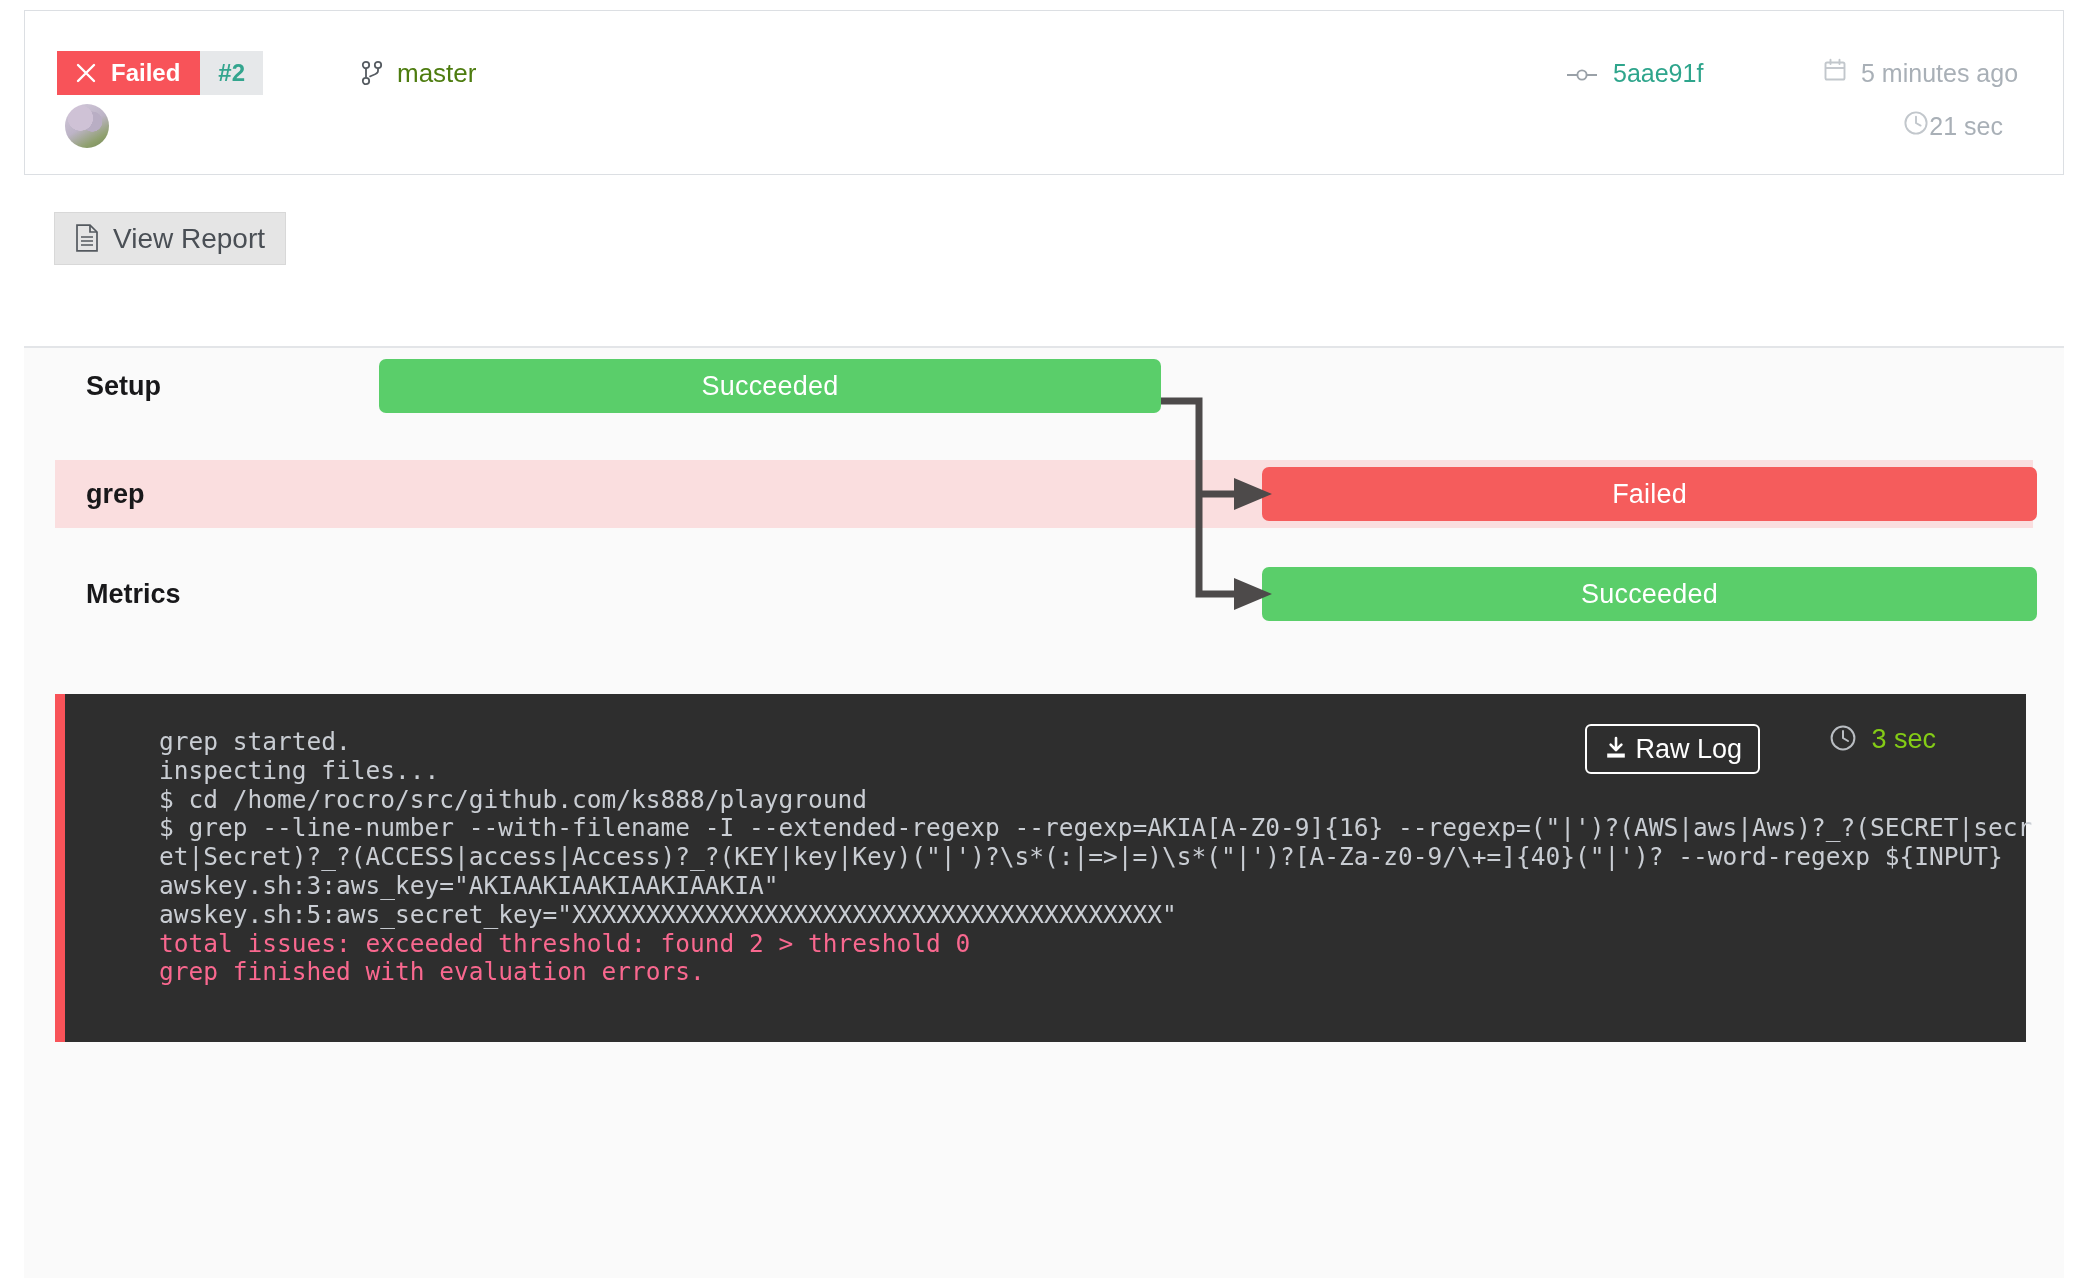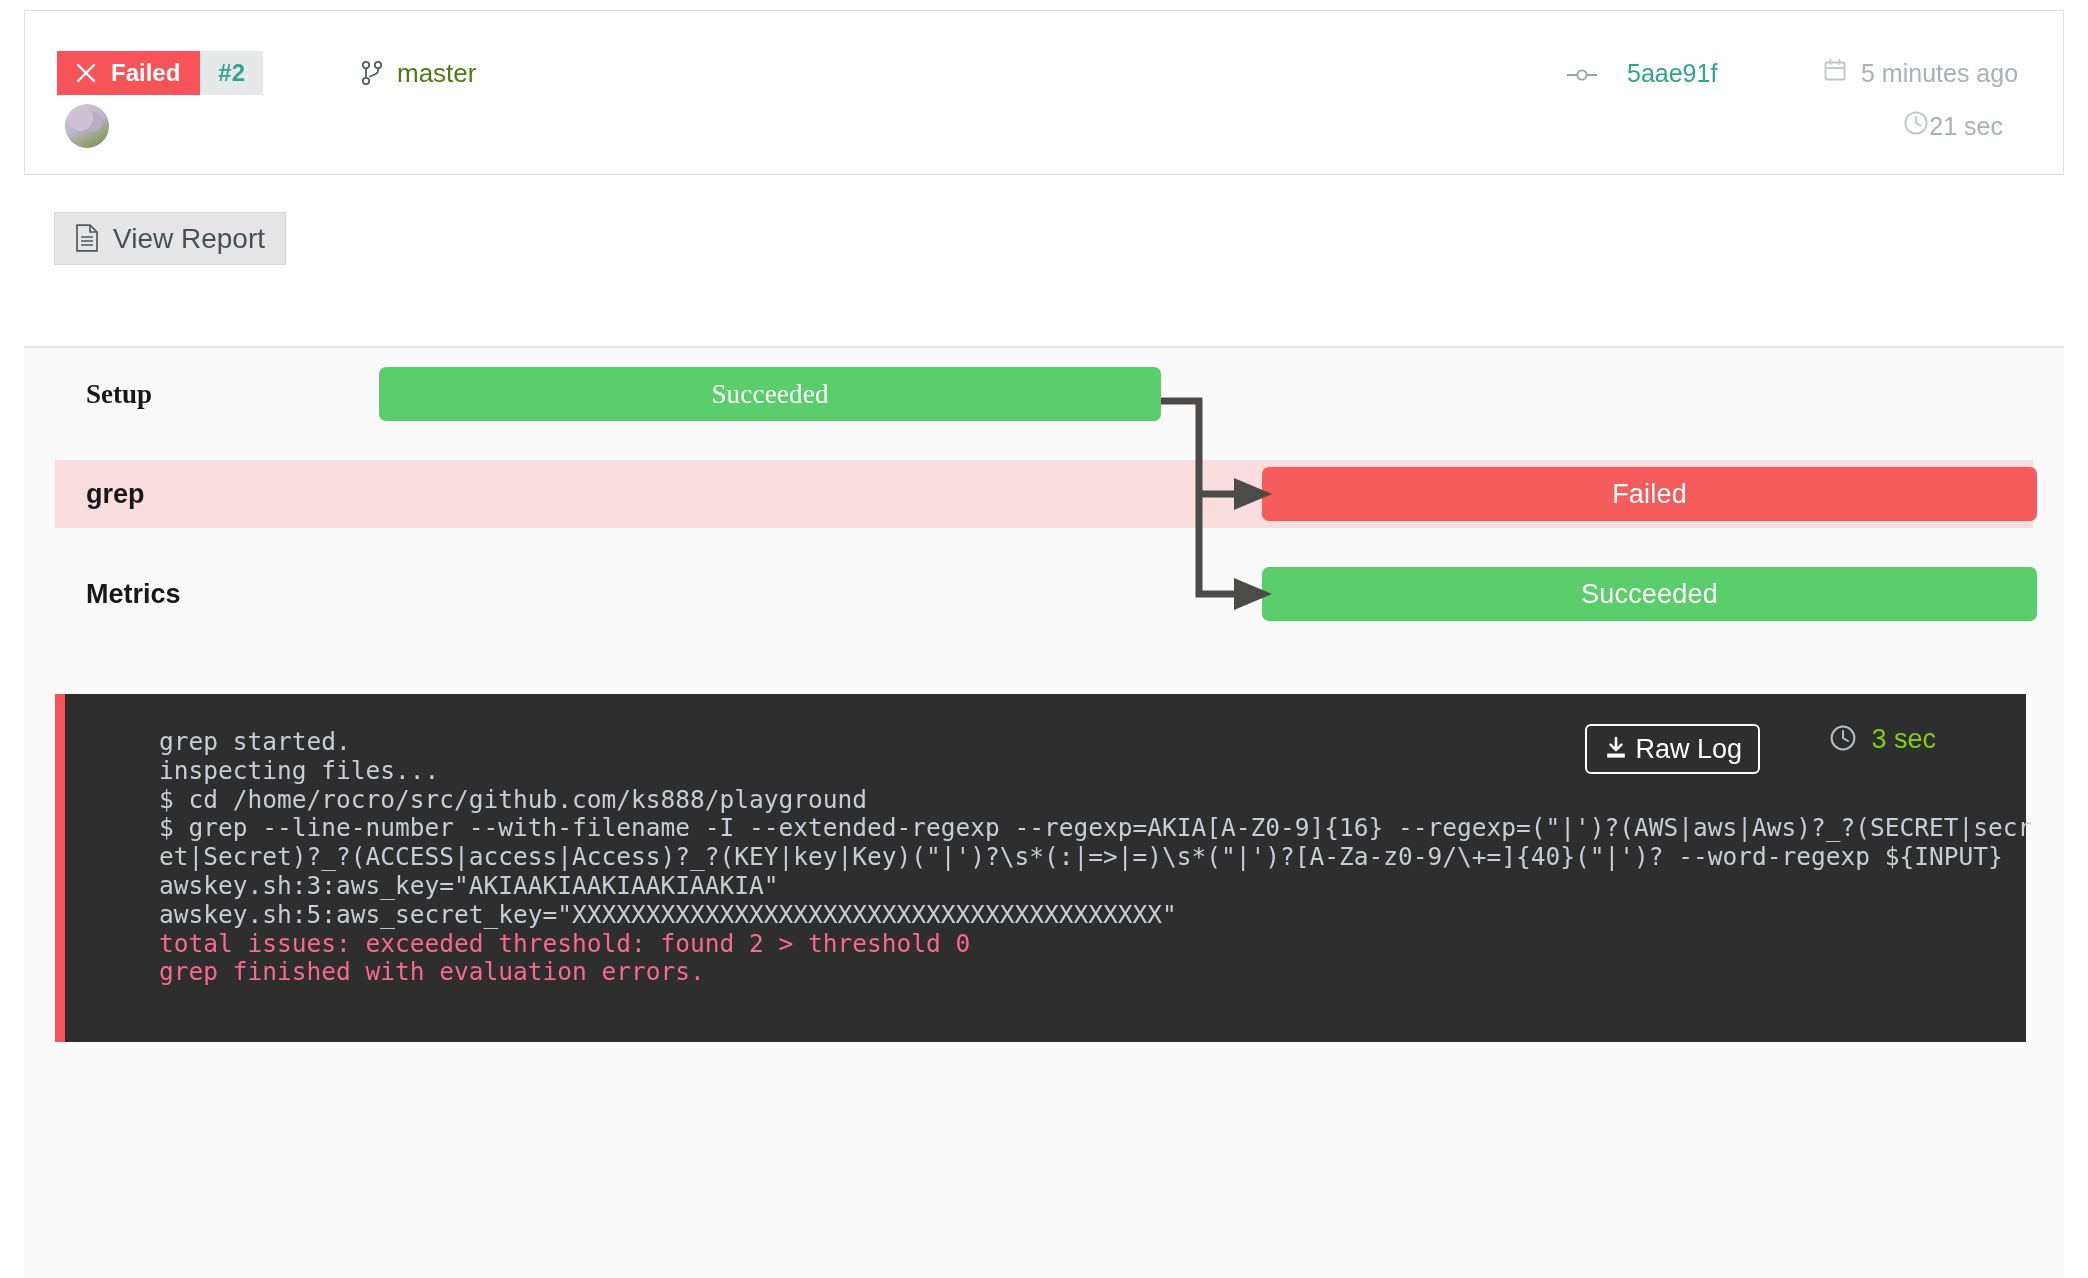--- a/index.html
+++ b/index.html
@@ -43,21 +43,21 @@
     display: flex; align-items: center; gap: 14px;
     font-size: 26px; color: #4d7c0f; font-weight: 500;
   }
   .branch-icon { width: 22px; height: 26px; display: block; }
 
   .meta-right {
     position: absolute; right: 0; top: 0; height: 44px;
   }
   .meta-commit {
     position: absolute; left: -496px; top: 0; height: 44px;
-    display: flex; align-items: center; gap: 30px;
+    display: flex; align-items: center; gap: 16px;
     font-size: 25px; color: #2ea58c;
   }
   .meta-date {
     position: absolute; left: -240px; top: 0; height: 44px;
     display: flex; align-items: center; gap: 14px;
     font-size: 25px; color: #a9b0b7;
   }
 
   .build-row-2 { position: absolute; left: 0; top: 105px; width: 100%; height: 44px; }
   .avatar {
@@ -229,21 +229,21 @@
       <path d="M6 13 H18 M6 17 H18 M6 21 H18" stroke="#54595f" stroke-width="1.5"></path>
     </svg>
   </span>
   <span>View Report</span>
 </div>
 
 <div class="main-section">
 
   <div class="pipeline">
 
-    <div class="stage-row" style="top:12px;font-family:Liberation Serif, serif;">
+    <div class="stage-row" style="top:4px;">
       <div class="stage-label">Setup</div>
       <div class="stage-bar bar-green" style="left:324px; width:782px;">Succeeded</div>
     </div>
 
     <div class="stage-row highlight" style="top:112px;">
       <div class="stage-label">grep</div>
       <div class="stage-bar bar-red" style="left:1207px; width:775px;">Failed</div>
     </div>
 
     <div class="stage-row" style="top:212px;">

